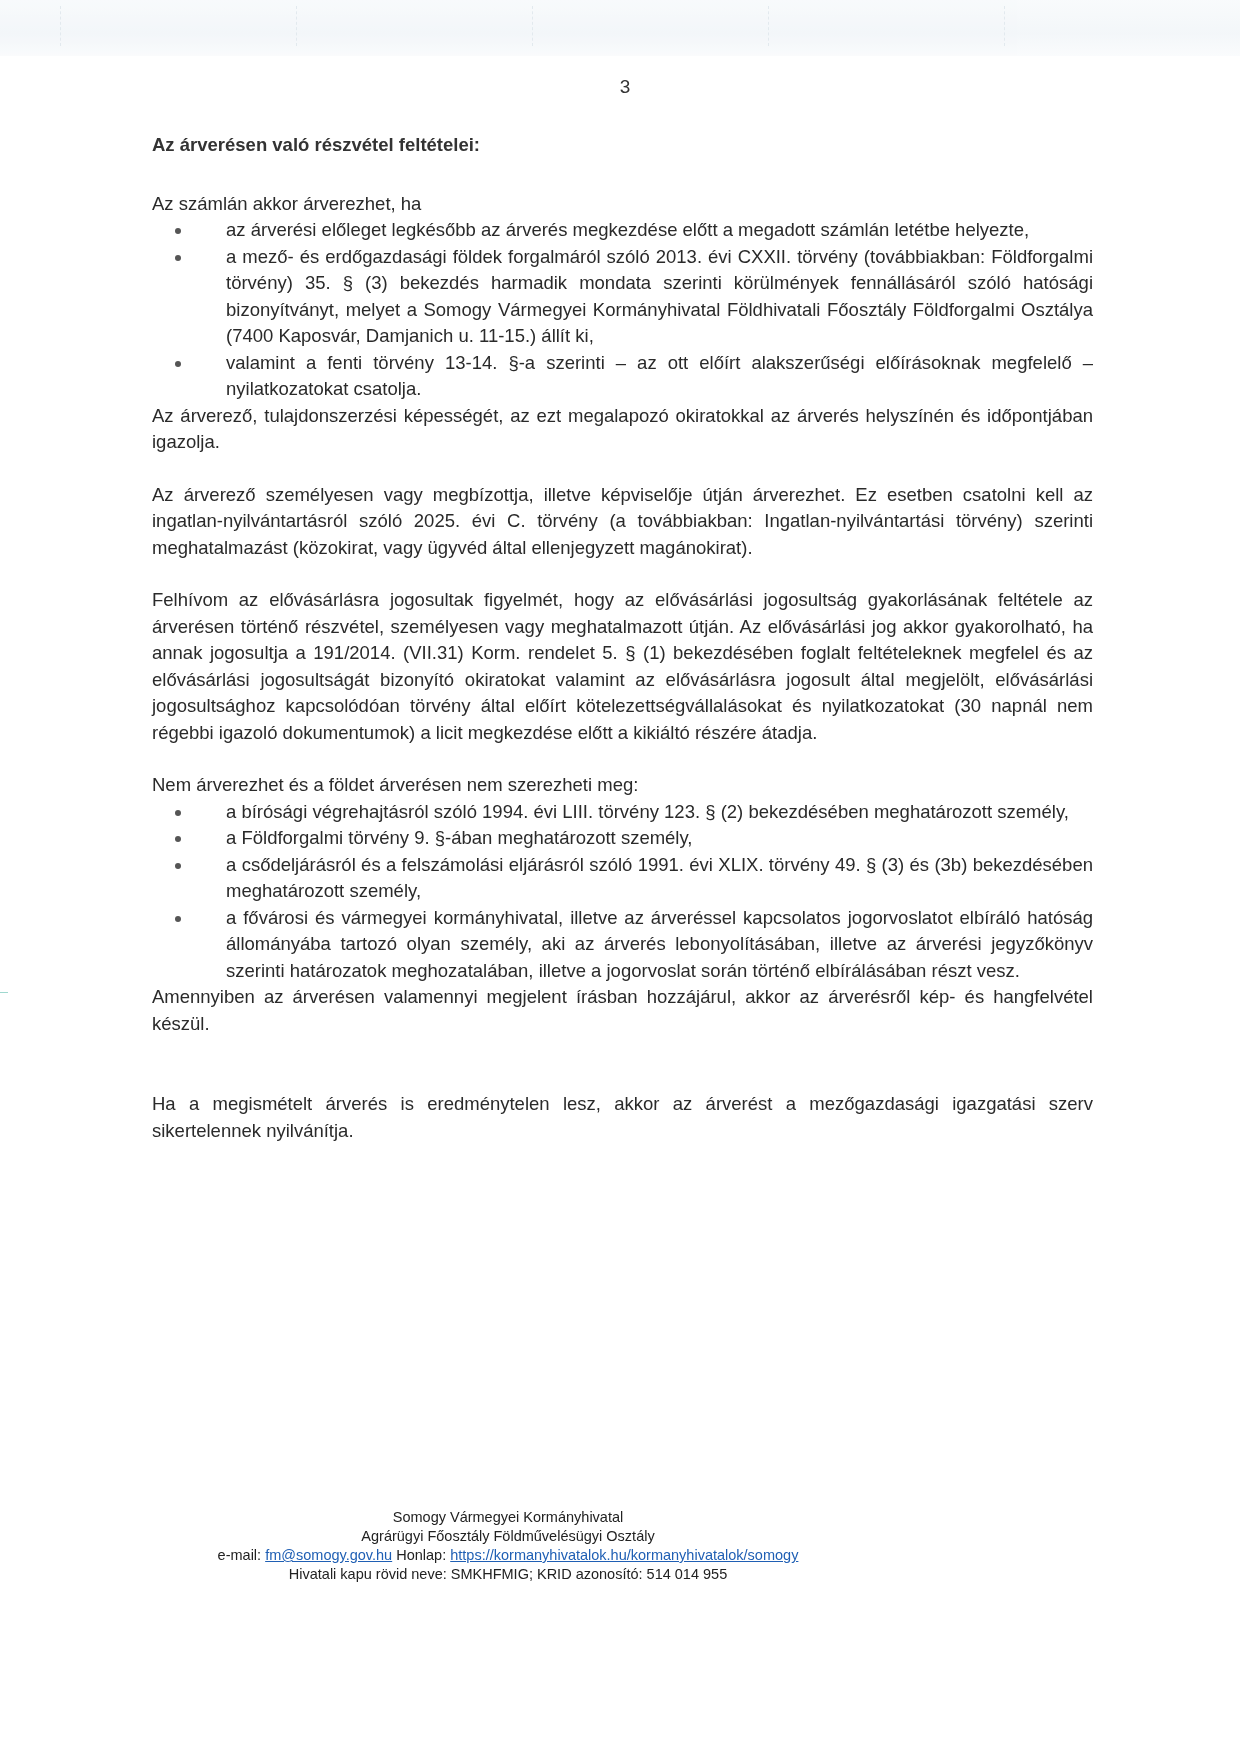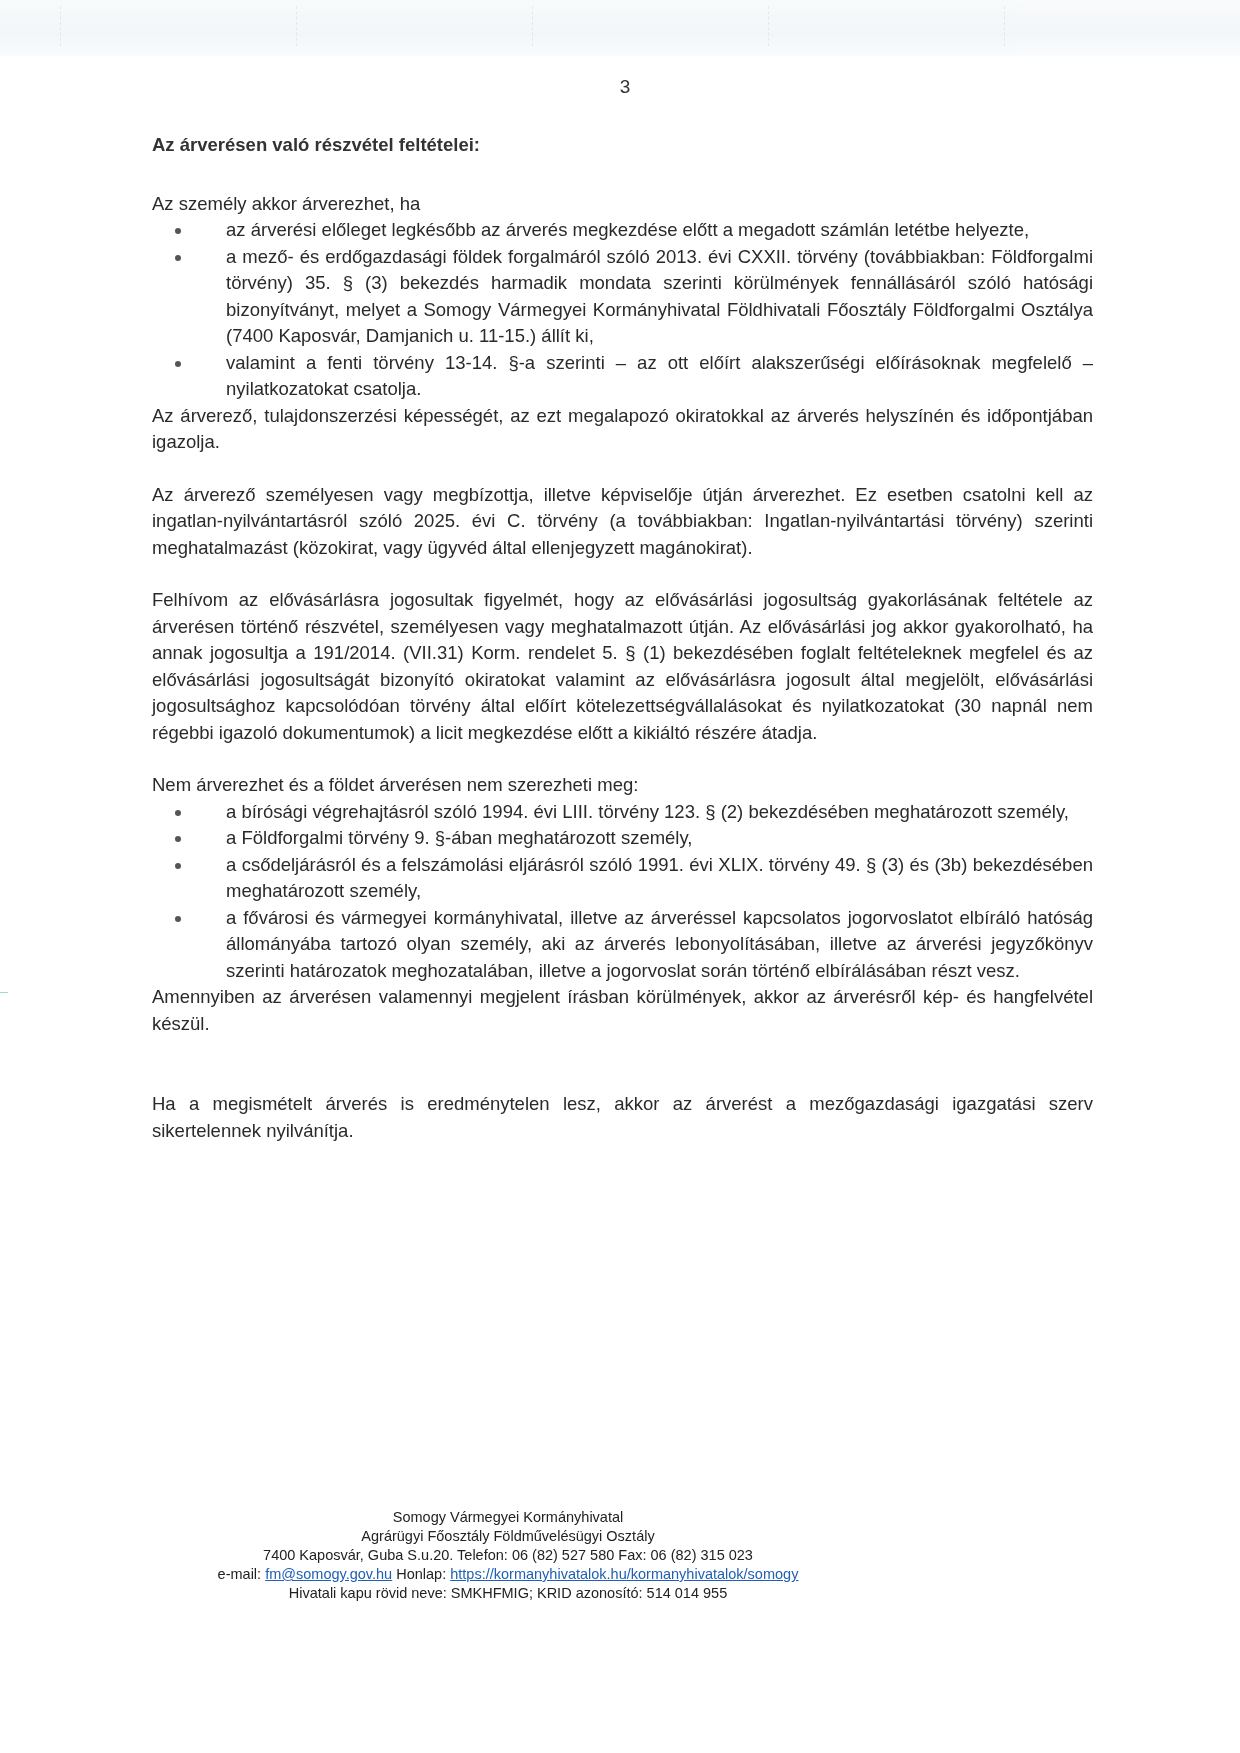--- a/index.html
+++ b/index.html
@@ -69,42 +69,41 @@
   <div class="tick" style="left:768px"></div>
   <div class="tick" style="left:1004px"></div>
 </div>
 <div class="margin-mark"></div>
 
 <div class="page-number"><span>3</span></div>
 
 <div class="content">
   <div class="heading">Az árverésen való részvétel feltételei:</div>
 
-  <p class="intro">Az személy akkor árverezhet, ha</p>
+  <p class="intro">Az számlán akkor árverezhet, ha</p>
   <ul class="bul para">
     <li><span class="dot"></span><span>az árverési előleget legkésőbb az árverés megkezdése előtt a megadott számlán letétbe helyezte,</span></li>
     <li><span class="dot"></span><span>a mező- és erdőgazdasági földek forgalmáról szóló 2013. évi CXXII. törvény (továbbiakban: Földforgalmi törvény) 35. § (3) bekezdés harmadik mondata szerinti körülmények fennállásáról szóló hatósági bizonyítványt, melyet a Somogy Vármegyei Kormányhivatal Földhivatali Főosztály Földforgalmi Osztálya (7400 Kaposvár, Damjanich u. 11-15.) állít ki,</span></li>
     <li><span class="dot"></span><span>valamint a fenti törvény 13-14. §-a szerinti – az ott előírt alakszerűségi előírásoknak megfelelő – nyilatkozatokat csatolja.</span></li>
   </ul>
 
   <p class="para">Az árverező, tulajdonszerzési képességét, az ezt megalapozó okiratokkal az árverés helyszínén és időpontjában igazolja.</p>
   <p class="para">Az árverező személyesen vagy megbízottja, illetve képviselője útján árverezhet. Ez esetben csatolni kell az ingatlan-nyilvántartásról szóló 2025. évi C. törvény (a továbbiakban: Ingatlan-nyilvántartási törvény) szerinti meghatalmazást (közokirat, vagy ügyvéd által ellenjegyzett magánokirat).</p>
   <p class="para">Felhívom az elővásárlásra jogosultak figyelmét, hogy az elővásárlási jogosultság gyakorlásának feltétele az árverésen történő részvétel, személyesen vagy meghatalmazott útján. Az elővásárlási jog akkor gyakorolható, ha annak jogosultja a 191/2014. (VII.31) Korm. rendelet 5. § (1) bekezdésében foglalt feltételeknek megfelel és az elővásárlási jogosultságát bizonyító okiratokat valamint az elővásárlásra jogosult által megjelölt, elővásárlási jogosultsághoz kapcsolódóan törvény által előírt kötelezettségvállalásokat és nyilatkozatokat (30 napnál nem régebbi igazoló dokumentumok) a licit megkezdése előtt a kikiáltó részére átadja.</p>
 
   <p class="intro">Nem árverezhet és a földet árverésen nem szerezheti meg:</p>
   <ul class="bul para">
     <li><span class="dot"></span><span>a bírósági végrehajtásról szóló 1994. évi LIII. törvény 123. § (2) bekezdésében meghatározott személy,</span></li>
     <li><span class="dot"></span><span>a Földforgalmi törvény 9. §-ában meghatározott személy,</span></li>
     <li><span class="dot"></span><span>a csődeljárásról és a felszámolási eljárásról szóló 1991. évi XLIX. törvény 49. § (3) és (3b) bekezdésében meghatározott személy,</span></li>
     <li><span class="dot"></span><span>a fővárosi és vármegyei kormányhivatal, illetve az árveréssel kapcsolatos jogorvoslatot elbíráló hatóság állományába tartozó olyan személy, aki az árverés lebonyolításában, illetve az árverési jegyzőkönyv szerinti határozatok meghozatalában, illetve a jogorvoslat során történő elbírálásában részt vesz.</span></li>
   </ul>
 
-  <p class="gap-lg">Amennyiben az árverésen valamennyi megjelent írásban körülmények, akkor az árverésről kép- és hangfelvétel készül.</p>
+  <p class="gap-lg">Amennyiben az árverésen valamennyi megjelent írásban hozzájárul, akkor az árverésről kép- és hangfelvétel készül.</p>
   <p>Ha a megismételt árverés is eredménytelen lesz, akkor az árverést a mezőgazdasági igazgatási szerv sikertelennek nyilvánítja.</p>
 </div>
 
 <div class="footer">
   <div>Somogy Vármegyei Kormányhivatal</div>
   <div>Agrárügyi Főosztály Földművelésügyi Osztály</div>
-  <div>7400 Kaposvár, Guba S.u.20. Telefon: 06 (82) 527 580 Fax: 06 (82) 315 023</div>
   <div><span>e-mail: </span><a>fm@somogy.gov.hu</a><span> Honlap: </span><a>https://kormanyhivatalok.hu/kormanyhivatalok/somogy</a></div>
   <div>Hivatali kapu rövid neve: SMKHFMIG; KRID azonosító: 514 014 955</div>
 </div>
 
 </body></html>

